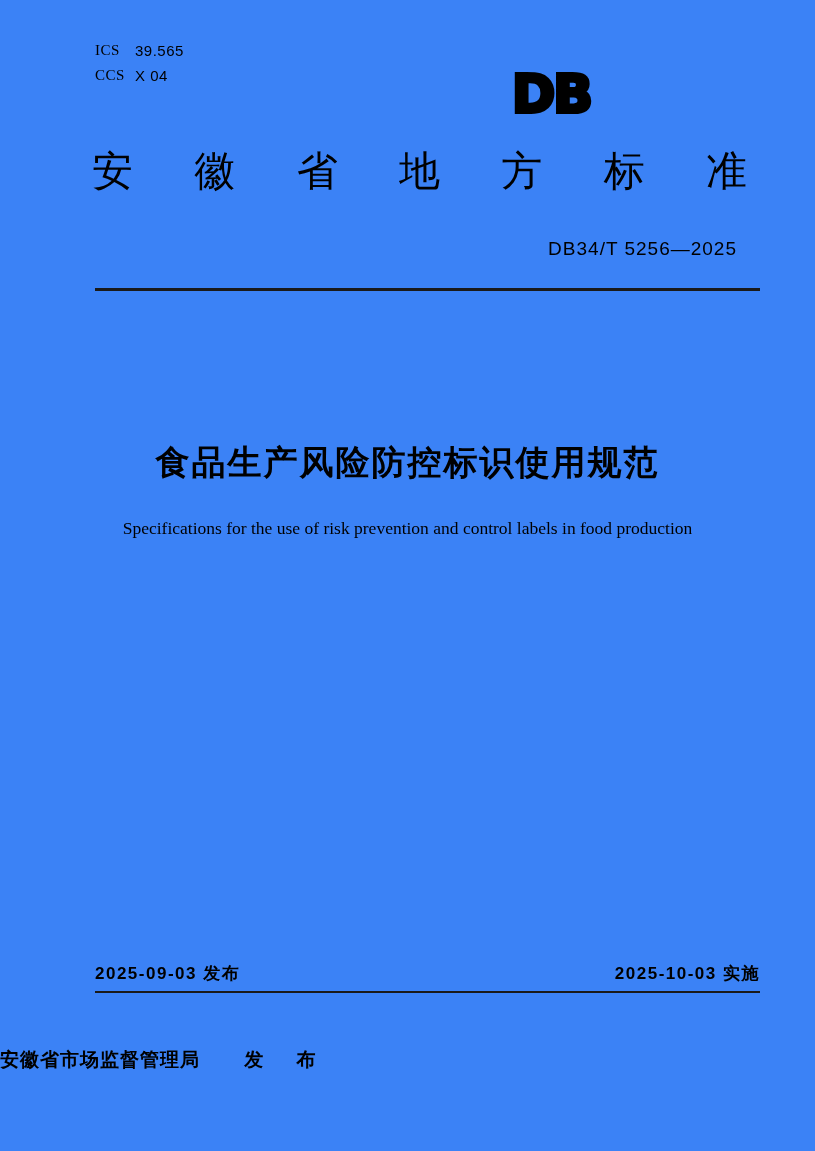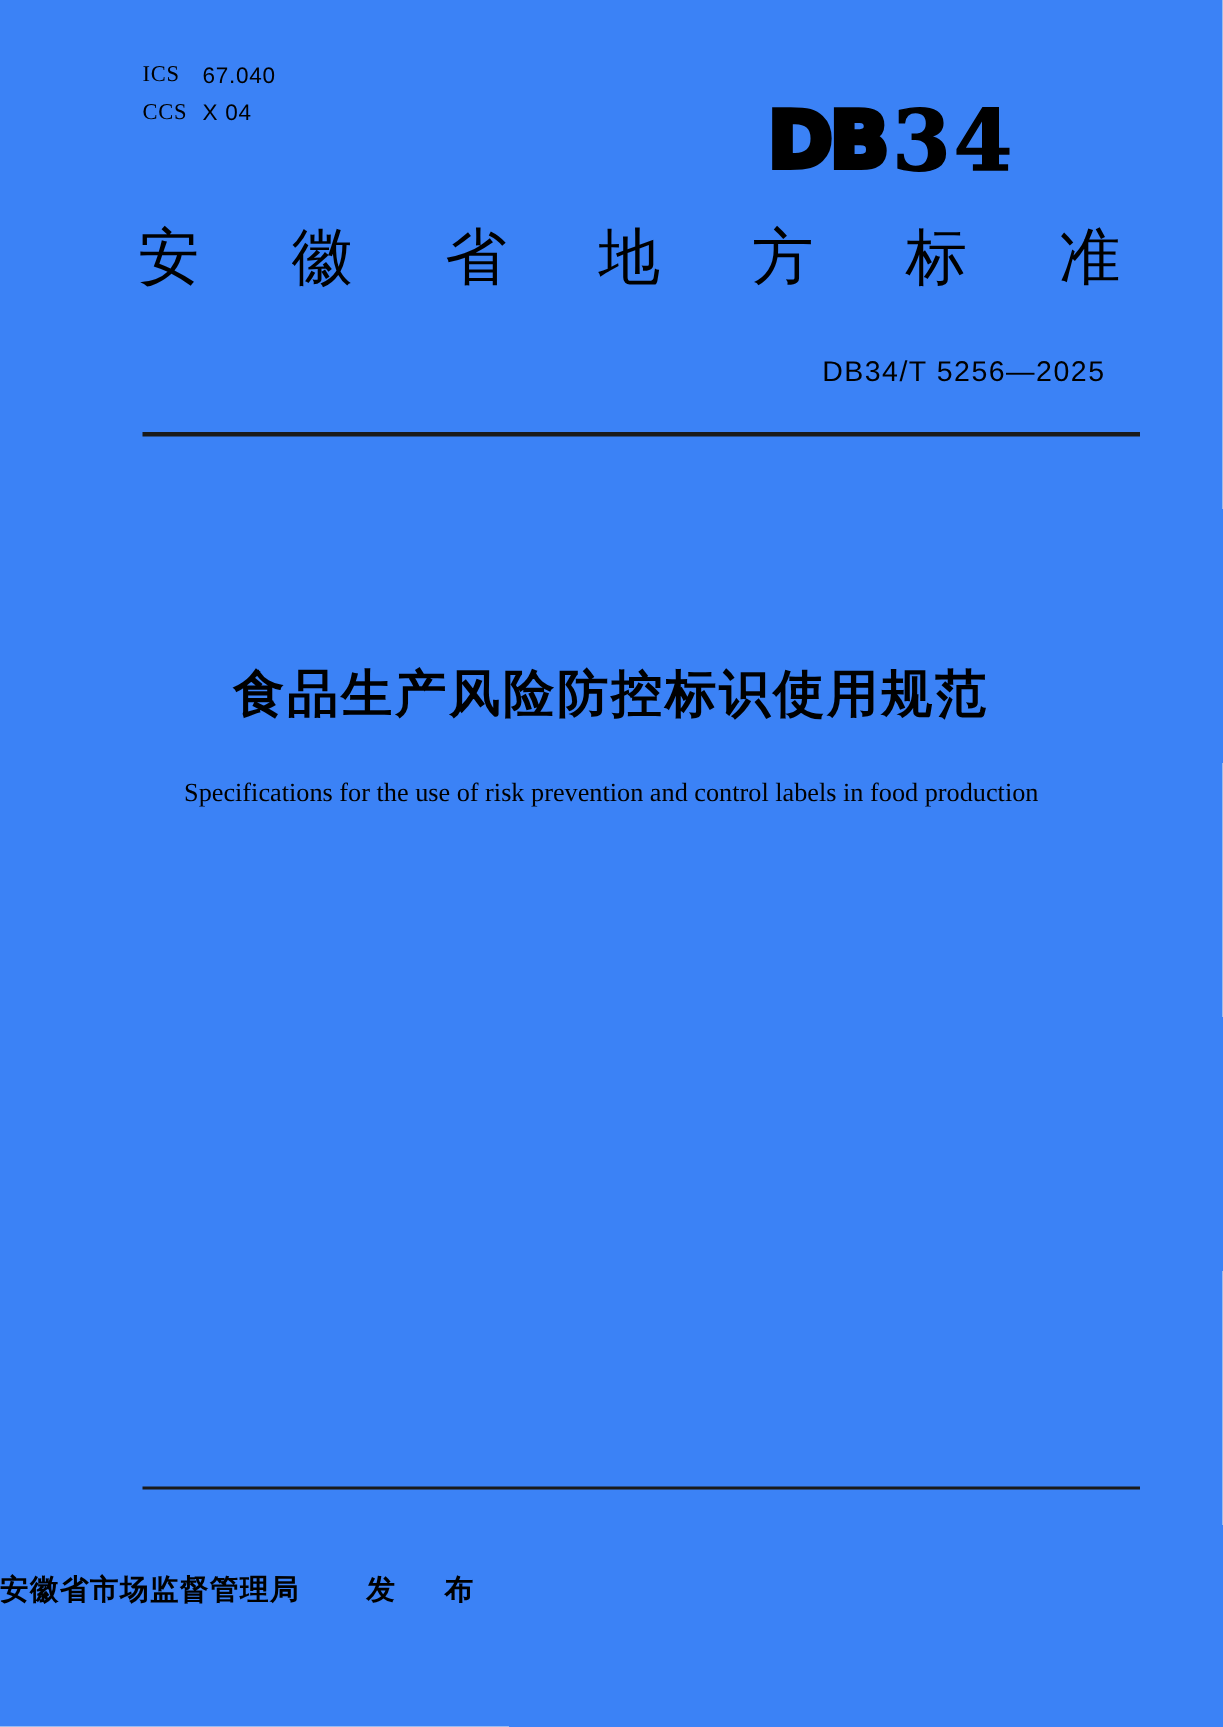--- a/index.html
+++ b/index.html
@@ -160,51 +160,54 @@
   }
 </style>
 </head>
 <body>
 
 <div class="page">
 
   <div class="codes">
     <div class="row">
       <span class="lbl">ICS</span>
-      <span class="val">67.040</span>
+      <span class="val">39.565</span>
     </div>
     <div class="row">
       <span class="lbl">CCS</span>
       <span class="val">X 04</span>
     </div>
   </div>
 
   <div class="logo">
     <span class="db">DB</span>
-    <span class="num">34</span>
   </div>
 
   <div class="std-name">
     <span>安</span>
     <span>徽</span>
     <span>省</span>
     <span>地</span>
     <span>方</span>
     <span>标</span>
     <span>准</span>
   </div>
 
   <div class="std-number">DB34/T 5256—2025</div>
 
   <div class="rule-top"></div>
 
   <div class="doc-title">食品生产风险防控标识使用规范</div>
 
   <div class="doc-subtitle">Specifications for the use of risk prevention and control labels in food production</div>
 
+  <div class="dates">
+    <span>2025-09-03 发布</span>
+    <span>2025-10-03 实施</span>
+  </div>
 
   <div class="rule-bottom"></div>
 
   <div class="publisher">
     <span>安徽省市场监督管理局</span>
     <span class="action">发 布</span>
   </div>
 
 </div>
 

